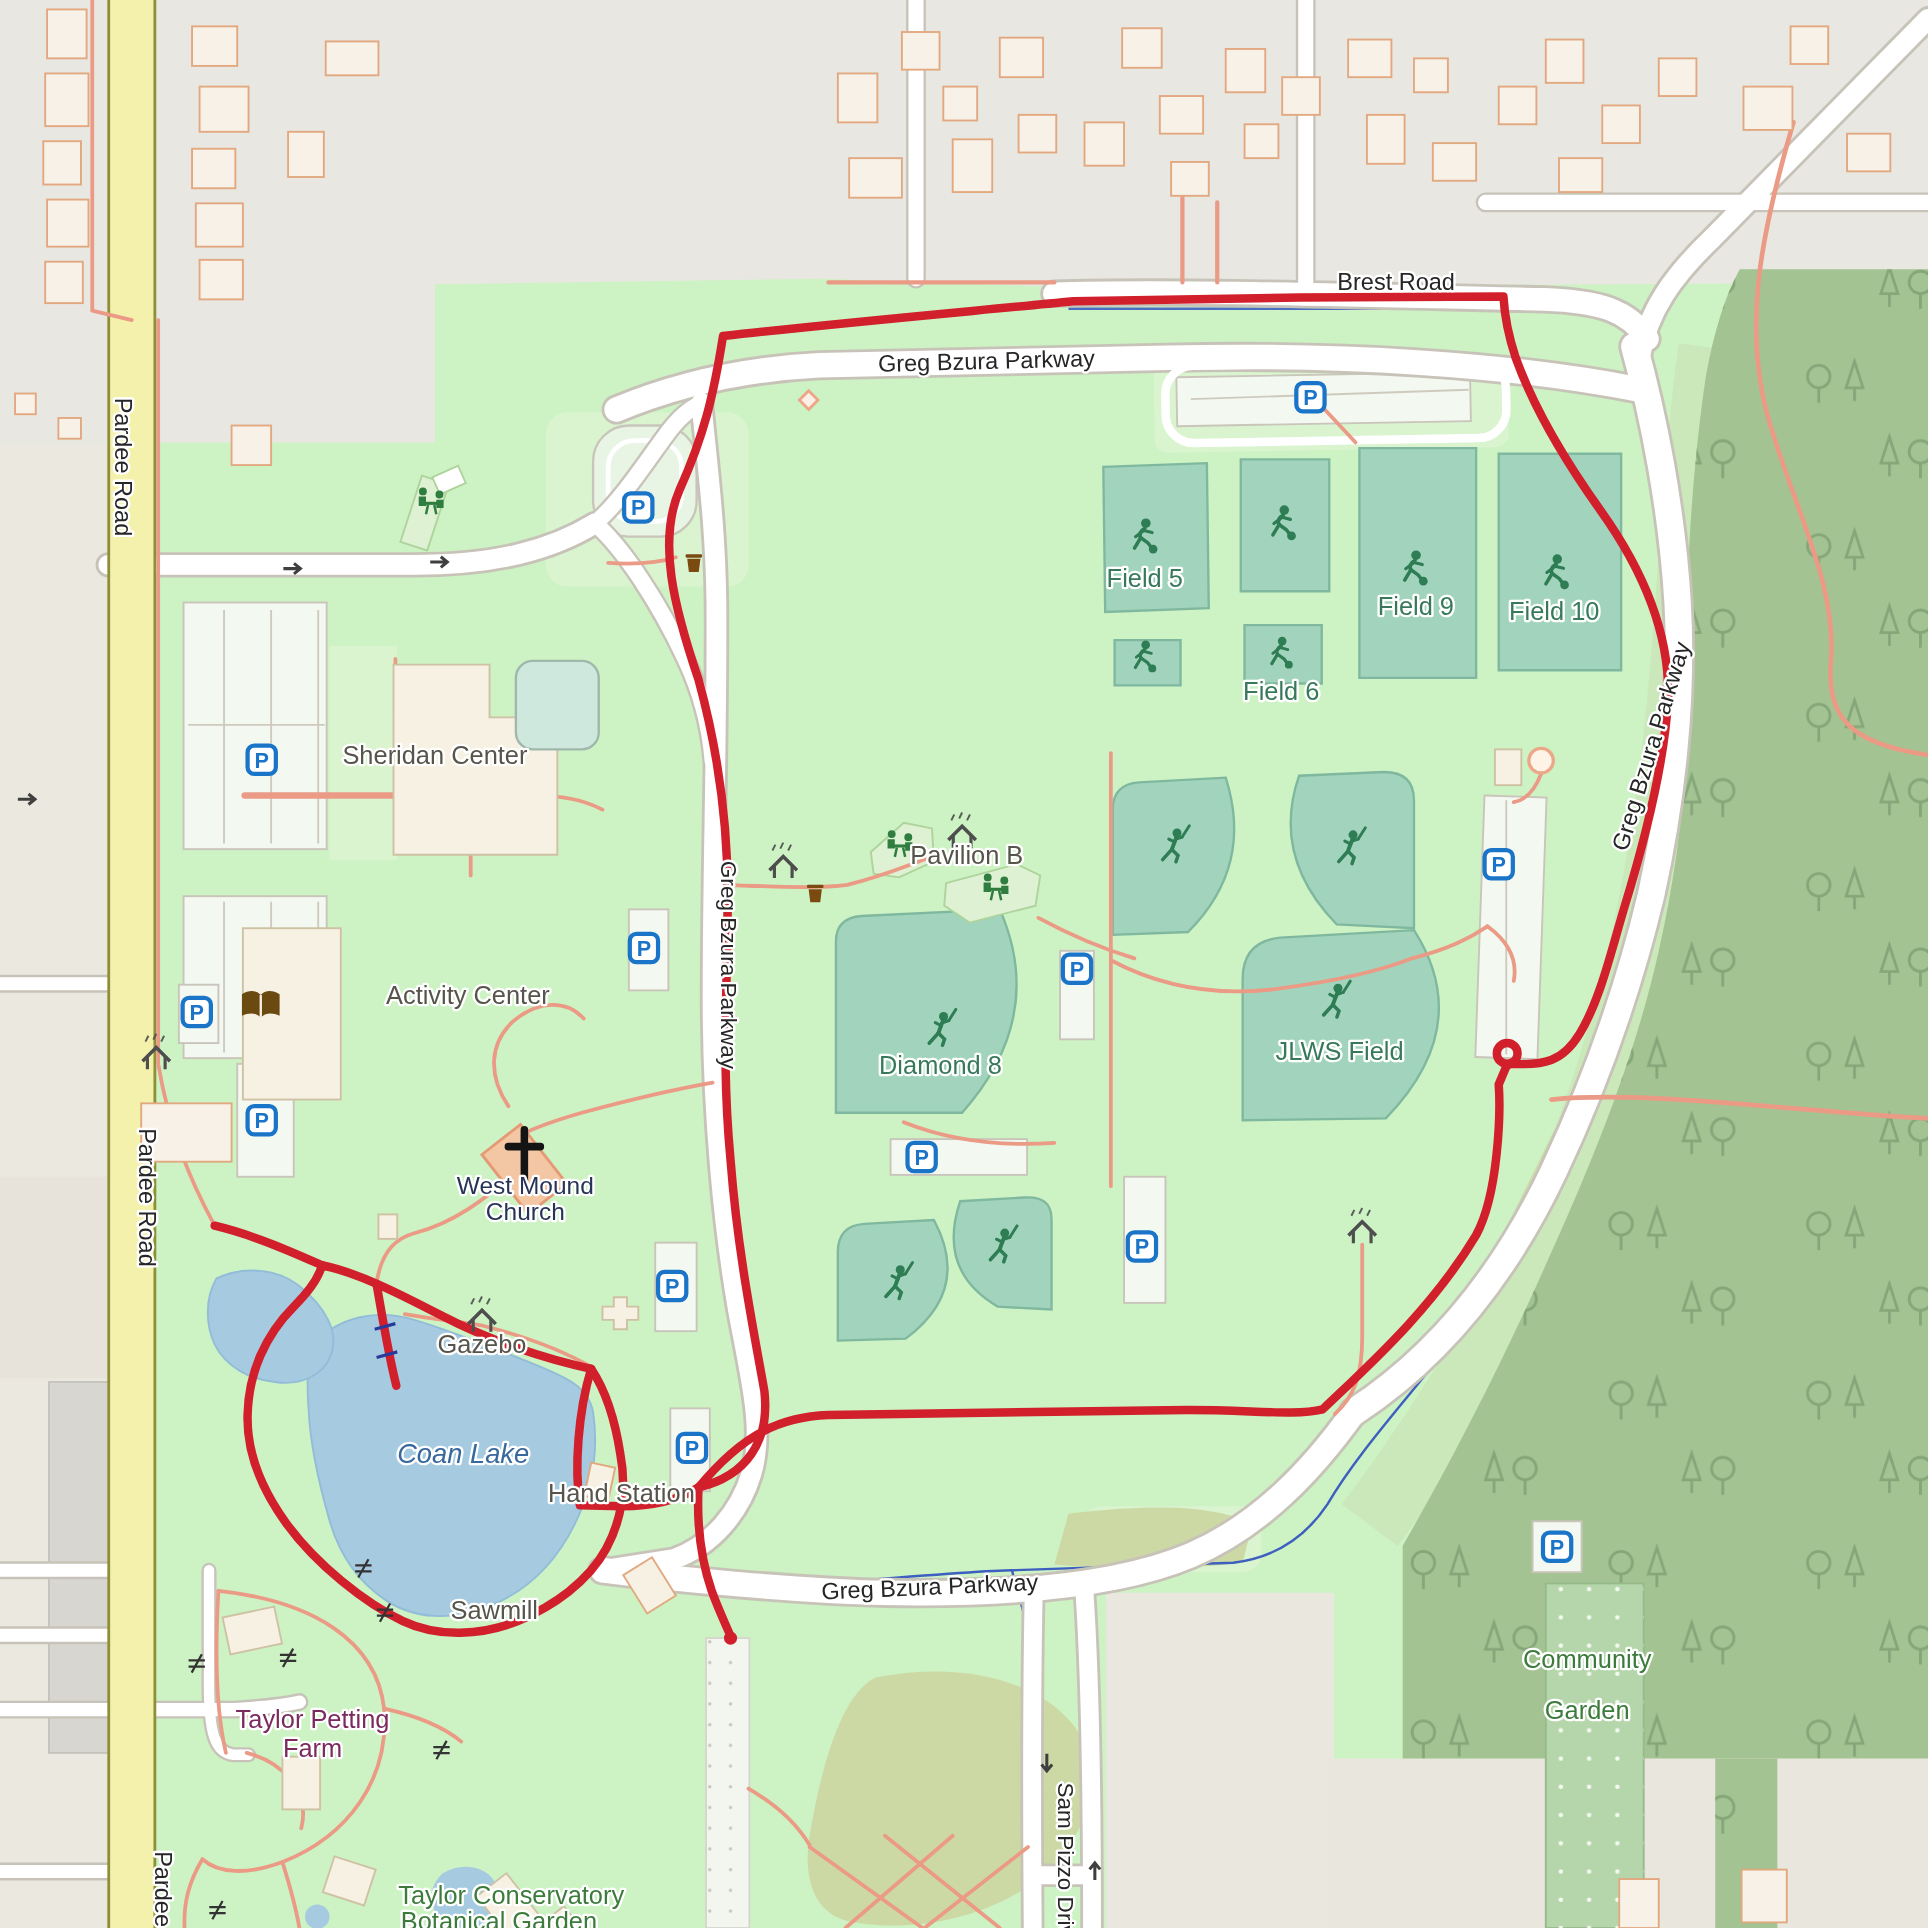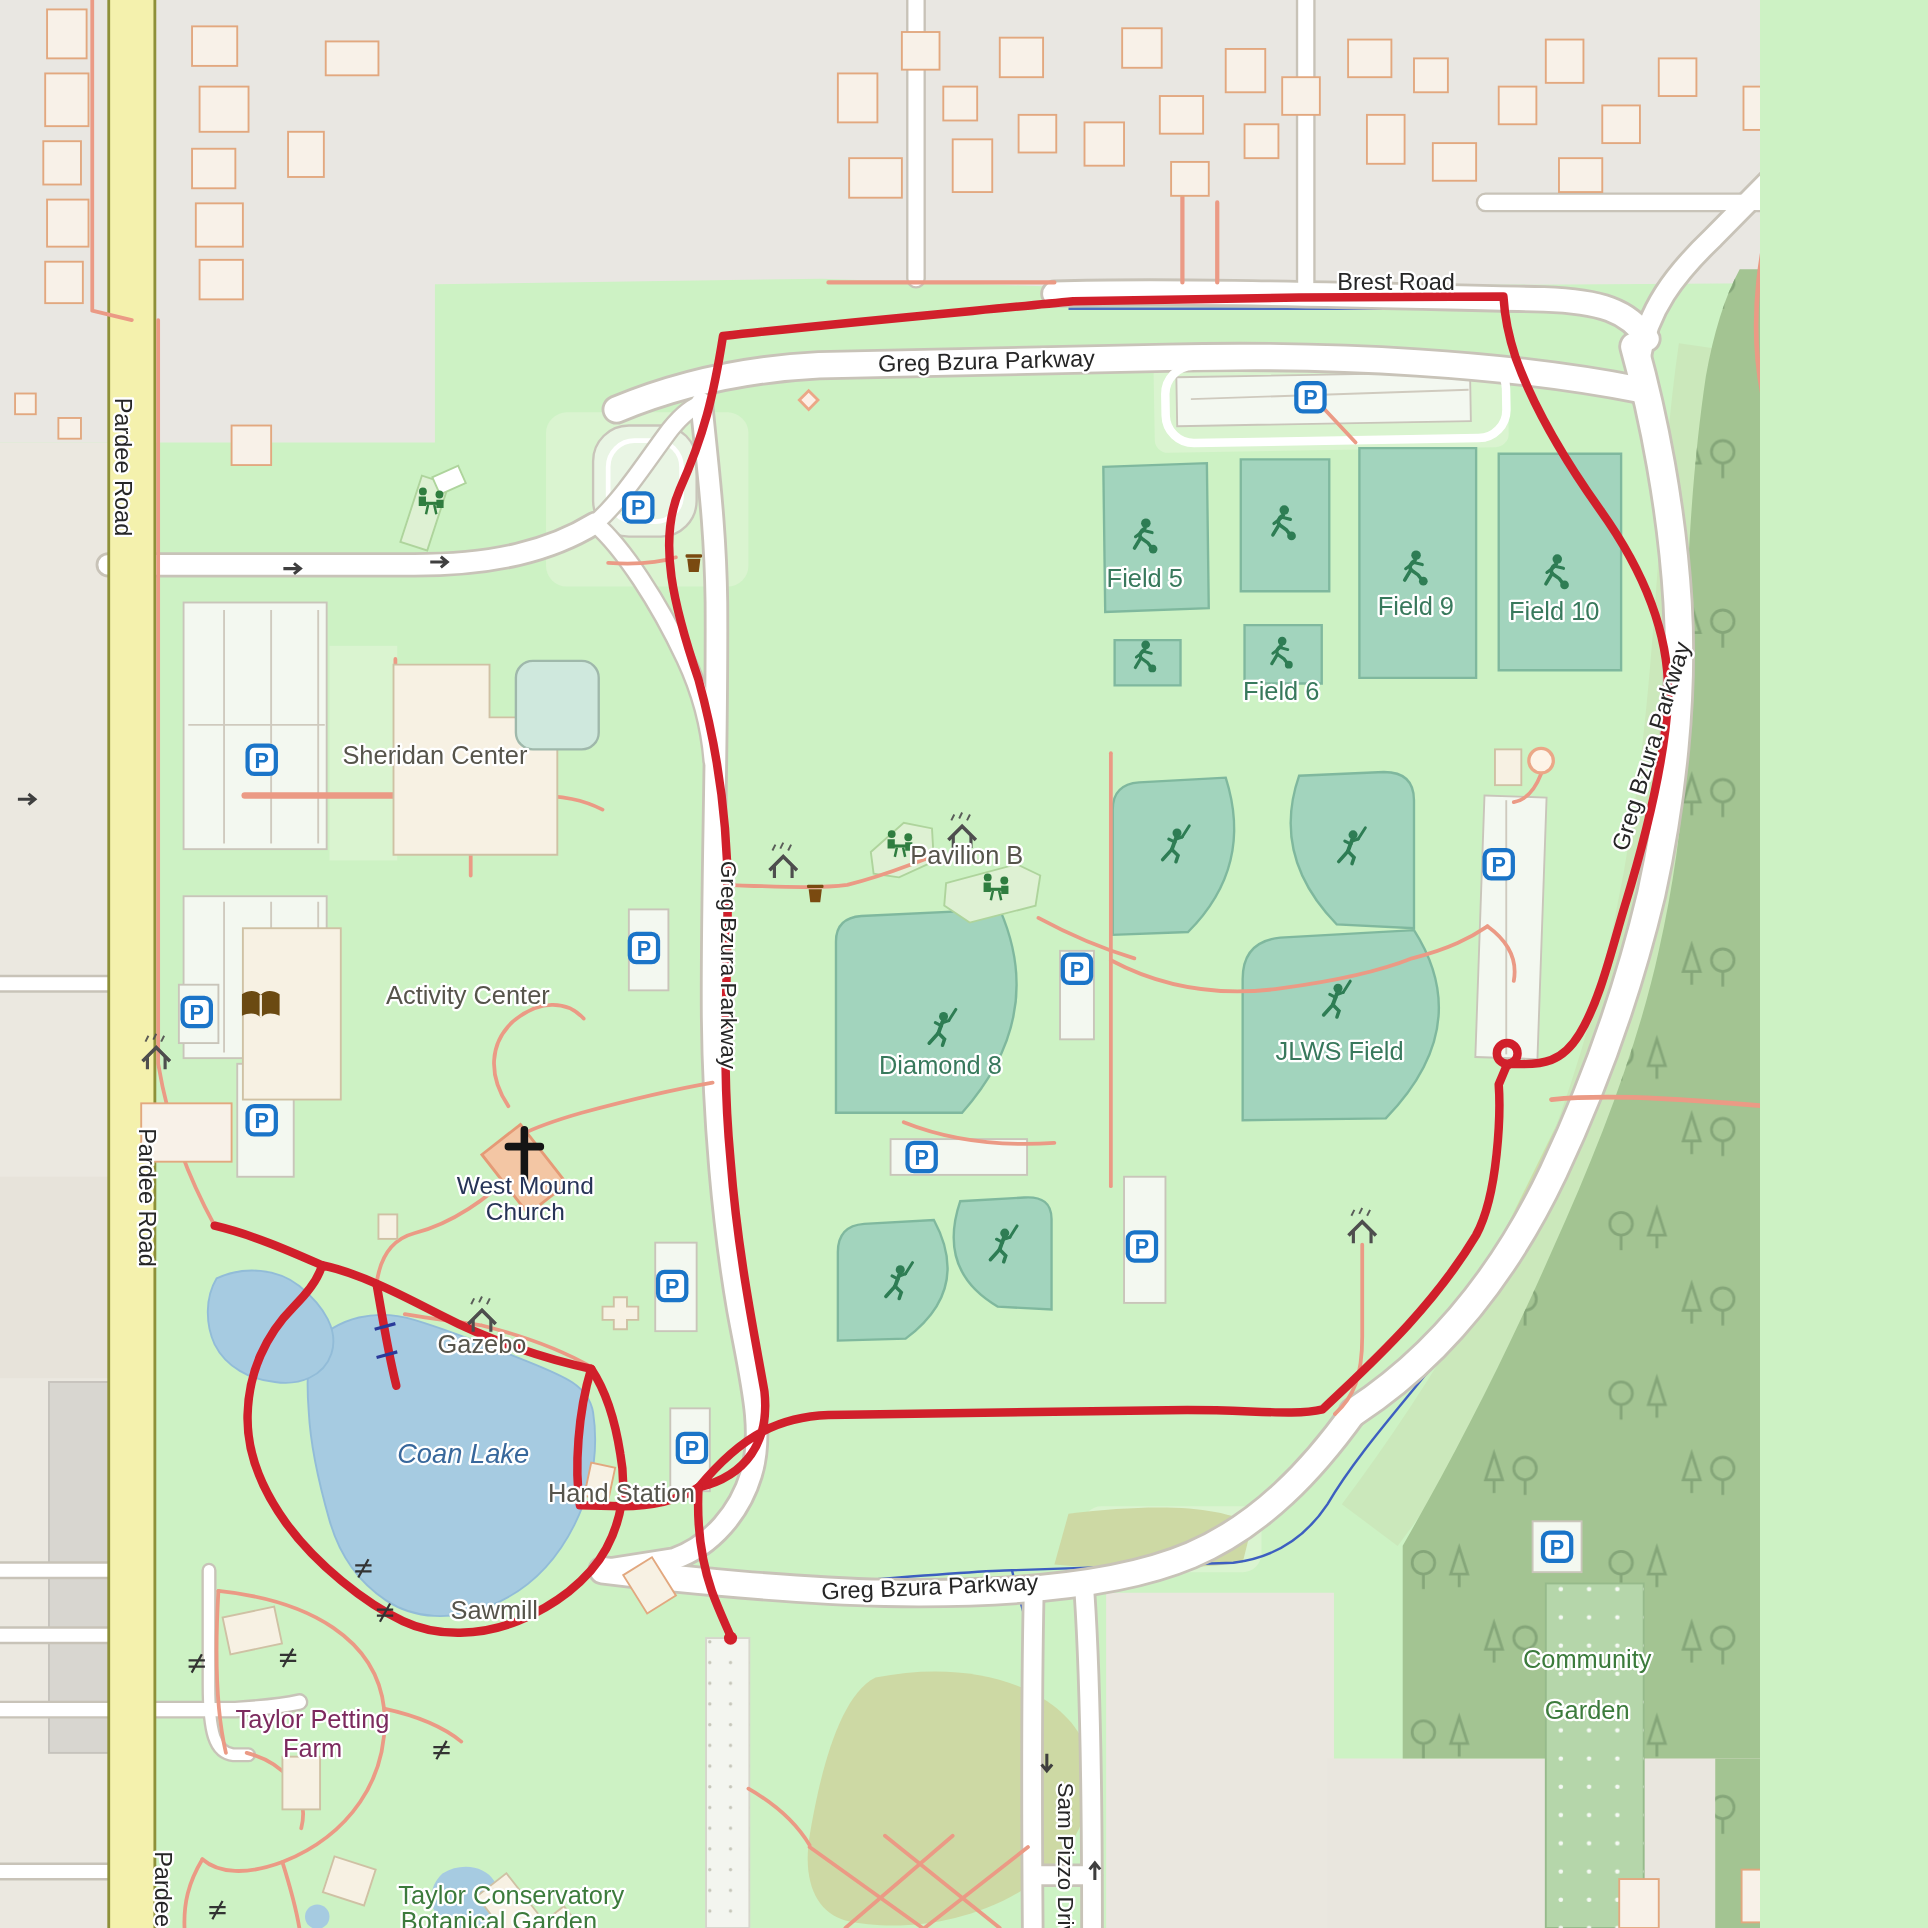--- a/index.html
+++ b/index.html
@@ -1,16 +1,16 @@
 <!DOCTYPE html>
 <html style="font-size:15px"><head>
 <meta charset="utf-8">
 <style>
   html,body{margin:0;padding:0;background:#cdf2c4;}
-  #stage{width:1760px;height:1928px;position:relative;overflow:hidden;font-family:"Liberation Sans",sans-serif;}
+  #stage{width:1928px;height:1928px;position:relative;overflow:hidden;font-family:"Liberation Sans",sans-serif;}
   svg{display:block}
   text{font-family:"Liberation Sans",sans-serif;}
   .halo{paint-order:stroke;stroke:#ffffff;stroke-width:5px;stroke-linejoin:round;}
   .lbl-road{font-size:25px;fill:#262626;}
   .lbl-road-sm{font-size:24px;fill:#262626;}
   .lbl-field{font-size:27px;fill:#38795c;}
   .lbl-bldg{font-size:27px;fill:#56544b;}
   .lbl-church{font-size:26px;fill:#273457;}
   .lbl-water{font-size:29px;fill:#38689c;font-style:italic;}
   .lbl-farm{font-size:27px;fill:#7c2a5e;}

